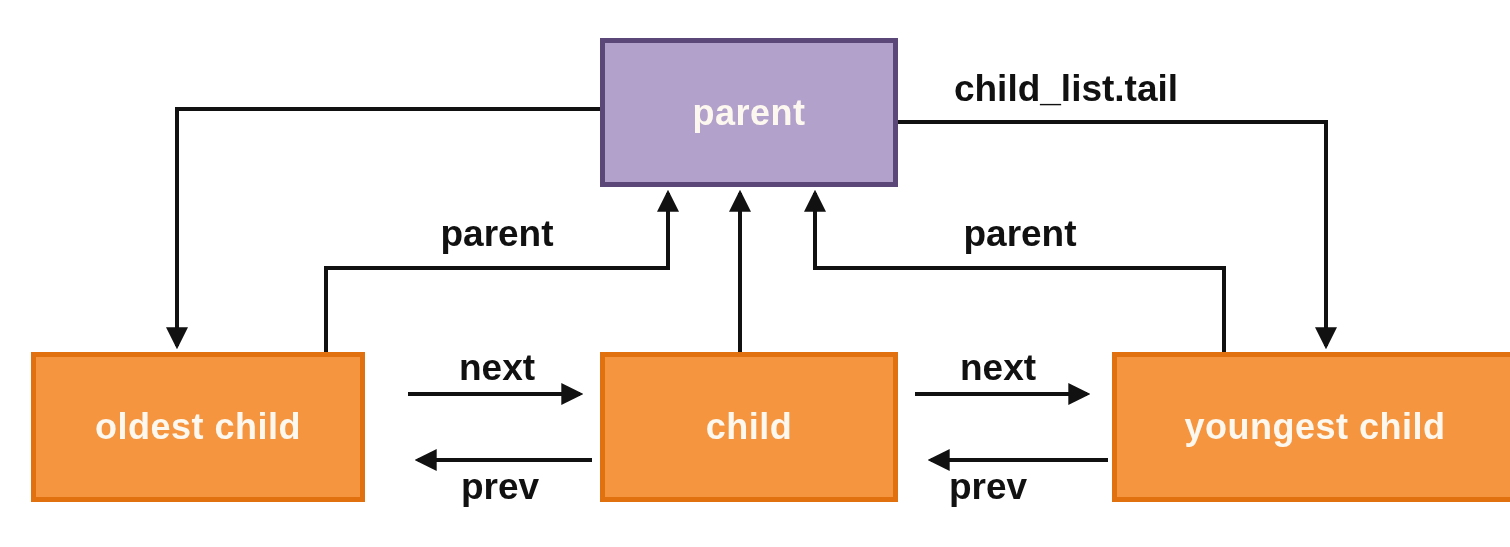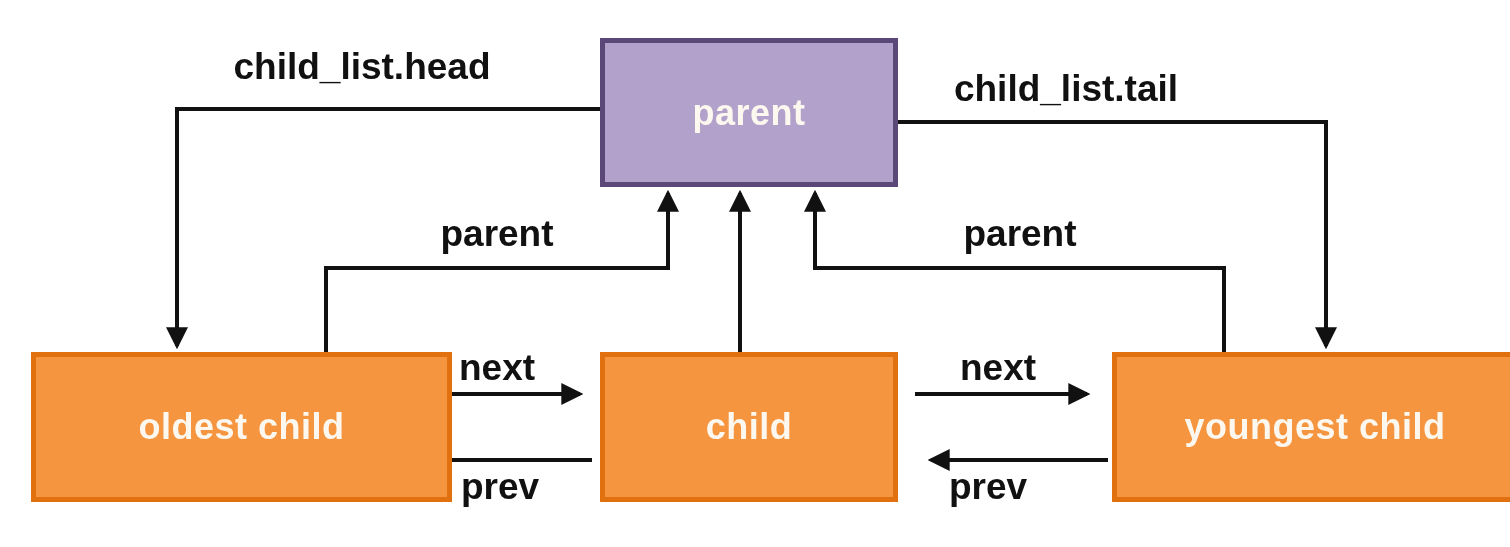--- a/index.html
+++ b/index.html
@@ -39,21 +39,21 @@
   }
   .node-child {
     background: #f5953f;
     border: 5px solid #e0710e;
   }
   .node-parent-style {
     background: #b2a1ca;
     border: 5px solid #5c4878;
   }
   #node-parent   { left: 600px;  top: 38px;  width: 298px; height: 149px; }
-  #node-oldest   { left: 31px;   top: 352px; width: 421px; height: 150px; }
+  #node-oldest   { left: 31px;   top: 352px; width: 334px; height: 150px; }
   #node-child    { left: 600px;  top: 352px; width: 298px; height: 150px; }
   #node-youngest { left: 1112px; top: 352px; width: 406px; height: 150px; }
 
   .edge-label {
     position: absolute;
     z-index: 4;
     transform: translateX(-50%);
     font-weight: bold;
     font-size: 37px;
     line-height: 1.15;
@@ -99,21 +99,20 @@
   <div id="node-oldest" class="node node-child">
     <span>oldest child</span>
   </div>
   <div id="node-child" class="node node-child">
     <span>child</span>
   </div>
   <div id="node-youngest" class="node node-child">
     <span>youngest child</span>
   </div>
 
-  <div id="lbl-head" class="edge-label">child_list.head</div>
   <div id="lbl-tail" class="edge-label">child_list.tail</div>
   <div id="lbl-parentL" class="edge-label">parent</div>
   <div id="lbl-parentR" class="edge-label">parent</div>
   <div id="lbl-next1" class="edge-label">next</div>
   <div id="lbl-prev1" class="edge-label">prev</div>
   <div id="lbl-next2" class="edge-label">next</div>
   <div id="lbl-prev2" class="edge-label">prev</div>
 
 </div>
 

